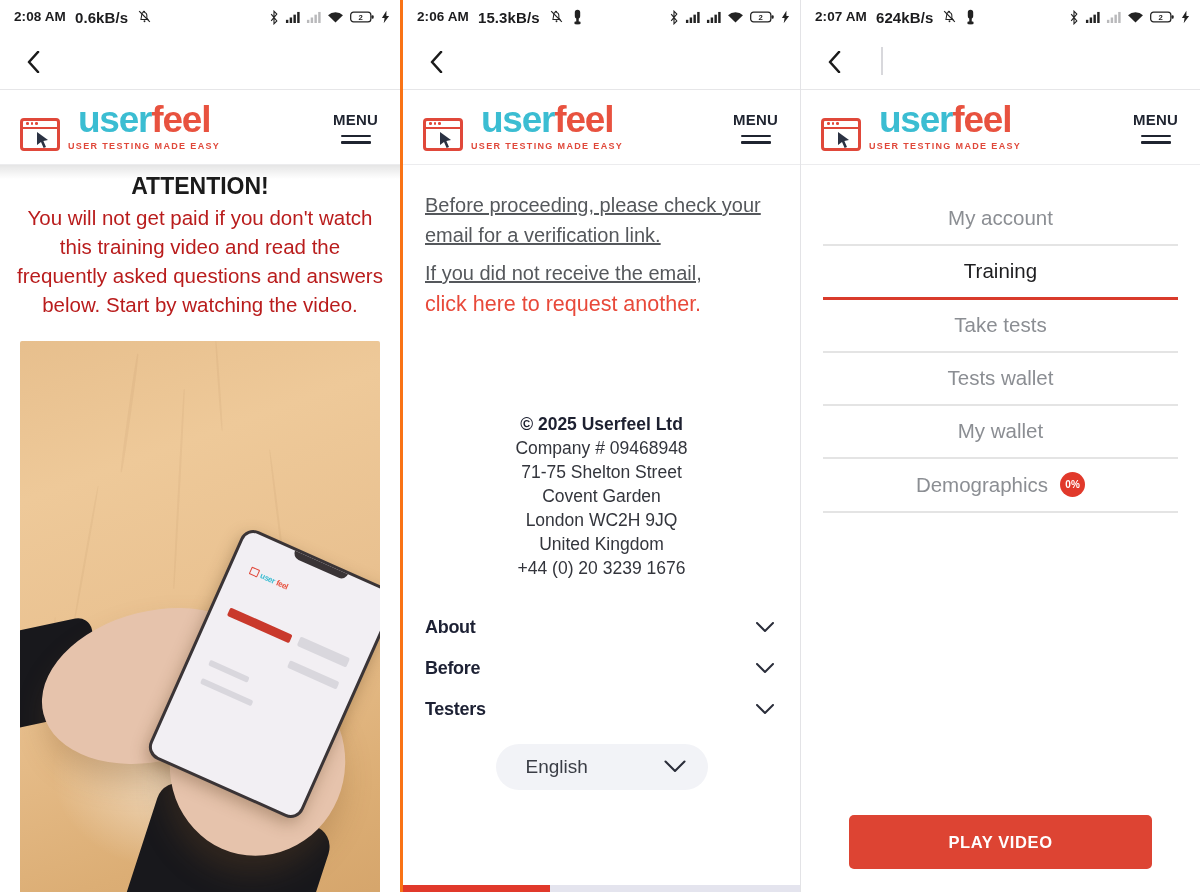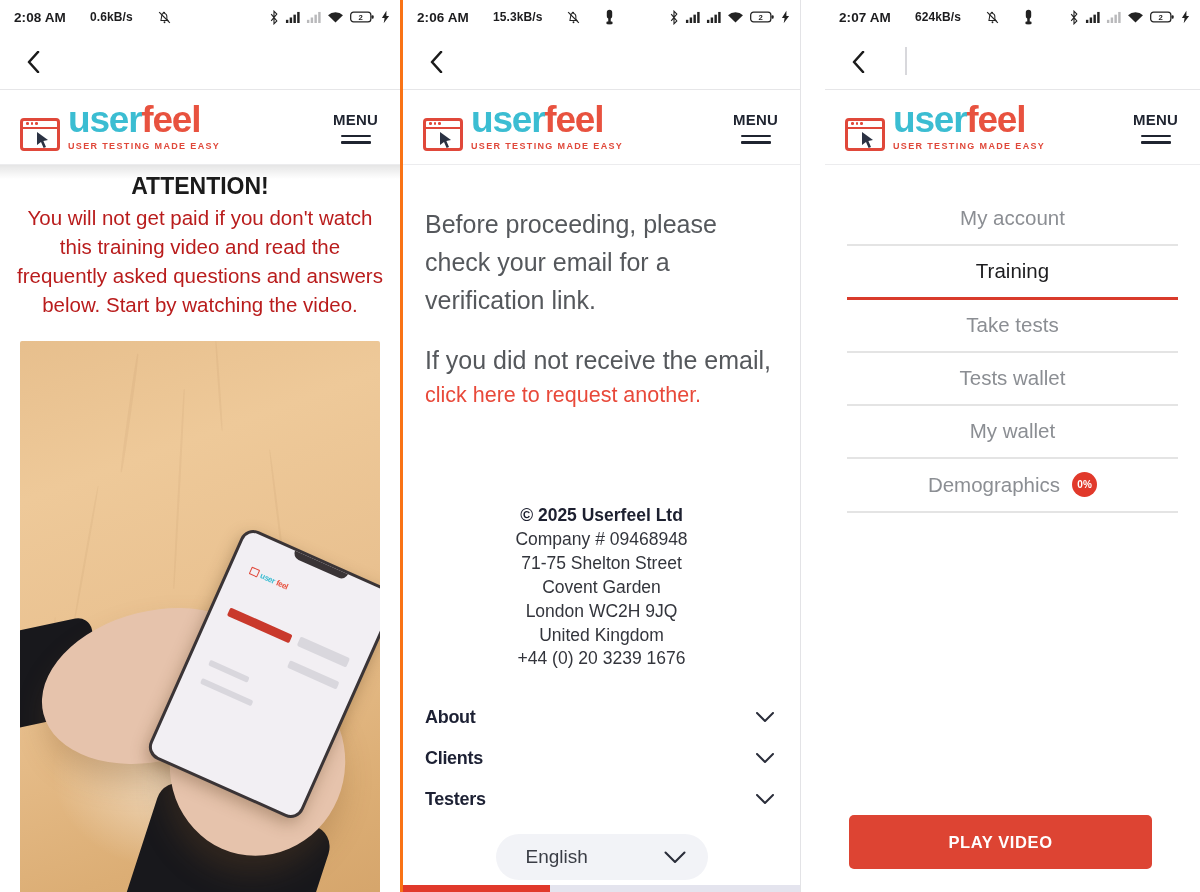--- a/index.html
+++ b/index.html
@@ -13,33 +13,33 @@
     display: flex;
     width: 1200px; height: 892px;
   }
   .panel {
     width: 400px; height: 892px;
     position: relative;
     background: #ffffff;
     overflow: hidden;
   }
   .panel-2 { border-left: 3px solid #f97316; }
-  .panel-3 { border-left: 1px solid #e3e3e6; padding-left: 24px; }
+  .panel-3 { border-left: 1px solid #e3e3e6; }
 
   
   .statusbar {
     height: 34px;
     display: flex; align-items: center;
     padding: 0 10px 0 14px;
     font-size: 13.5px; font-weight: bold; color: #1c1c1e;
     letter-spacing: 0.1px;
   }
-  .sb-left { display: flex; align-items: center; gap: 24px; }
+  .sb-left { display: flex; gap: 9px; }
   .sb-time { font-size: 13.5px; font-weight: bold; }
-  .sb-net  { font-size: 12px; font-weight: bold; }
+  .sb-net  { font-size: 15px; font-weight: bold; }
   .sb-spacer { flex: 1; }
   .sb-right { display: flex; align-items: center; gap: 6px; }
   .ic { display: inline-block; line-height: 0; }
   .ic svg { display: block; }
 
   
   .navbar {
     height: 56px;
     display: flex; align-items: center;
     padding-left: 20px;
@@ -76,21 +76,21 @@
     background: #fff;
     flex: none;
   }
   .logo-mark .bar {
     position: absolute; top: 0; left: 0; right: 0; height: 8px;
     border-bottom: 2px solid #e0483a;
     display: flex; align-items: center; gap: 2px; padding-left: 3px;
   }
   .logo-mark .dot { width: 2.5px; height: 2.5px; background: #e0483a; border-radius: 50%; }
   .logo-mark .cursor { position: absolute; left: 13px; top: 11px; }
-  .logo-text { display: flex; flex-direction: column; line-height: 1; }
+  .logo-text { display: flex; flex-direction: column; line-height: 1; text-align: center; }
   .logo-word {
     font-size: 37px; font-weight: bold; letter-spacing: -1.2px;
     line-height: 0.92;
   }
   .logo-user { color: #3bbdd2; }
   .logo-feel { color: #e8523f; }
   .logo-tag {
     font-size: 9px; font-weight: bold; color: #e0483a;
     letter-spacing: 1.35px; margin-top: 4px;
   }
@@ -159,22 +159,23 @@
   .phone-redbar { position: absolute; background: #c9392c; border-radius: 2px; }
   .phone-greybar { position: absolute; background: #d9d7dd; border-radius: 2px; }
 
   
   .p2-content { padding: 18px 22px 0 22px; }
   .verify-title {
     color: #e8493a; font-weight: bold;
     font-size: 44px; line-height: 0.97; letter-spacing: -1.2px;
   }
   .verify-para {
-    color: #55585c; font-size: 25px; line-height: 1.52;
-    margin-top: 22px;
+    color: #55585c; font-size: 20px; line-height: 1.52;
+    margin-top: 7px;
+    text-decoration: underline;
   }
   .verify-link {
     color: #e8493a; font-size: 21.5px; line-height: 1.52;
     text-decoration: none; display: block; cursor: pointer;
   }
   .footer-block {
     text-align: center; margin-top: 92px;
     color: #33353c; font-size: 17.5px; line-height: 1.37;
   }
   .footer-copy { font-weight: bold; font-size: 17.5px; color: #1d2030; }
@@ -483,21 +484,21 @@
       <div class="accordion">
         <div class="acc-row">
           <span class="acc-label">About</span>
           <span class="ic">
             <svg width="18" height="11" viewBox="0 0 18 11">
                 <path d="M1 1l8 8 8-8" fill="none" stroke="#2a2d3a" stroke-width="2" stroke-linecap="round" stroke-linejoin="round"></path>
               </svg>
           </span>
         </div>
         <div class="acc-row">
-          <span class="acc-label">Clients</span>
+          <span class="acc-label">Before</span>
           <span class="ic">
             <svg width="18" height="11" viewBox="0 0 18 11">
                 <path d="M1 1l8 8 8-8" fill="none" stroke="#2a2d3a" stroke-width="2" stroke-linecap="round" stroke-linejoin="round"></path>
               </svg>
           </span>
         </div>
         <div class="acc-row">
           <span class="acc-label">Testers</span>
           <span class="ic">
             <svg width="18" height="11" viewBox="0 0 18 11">

